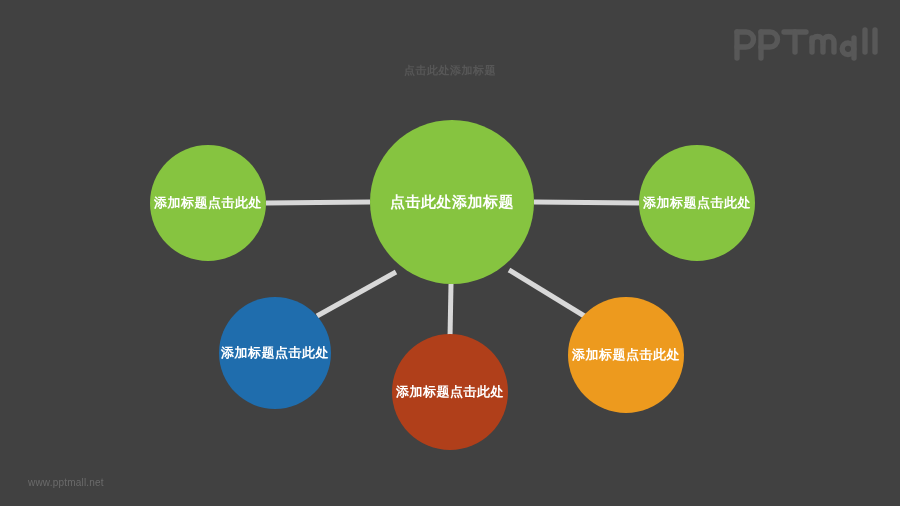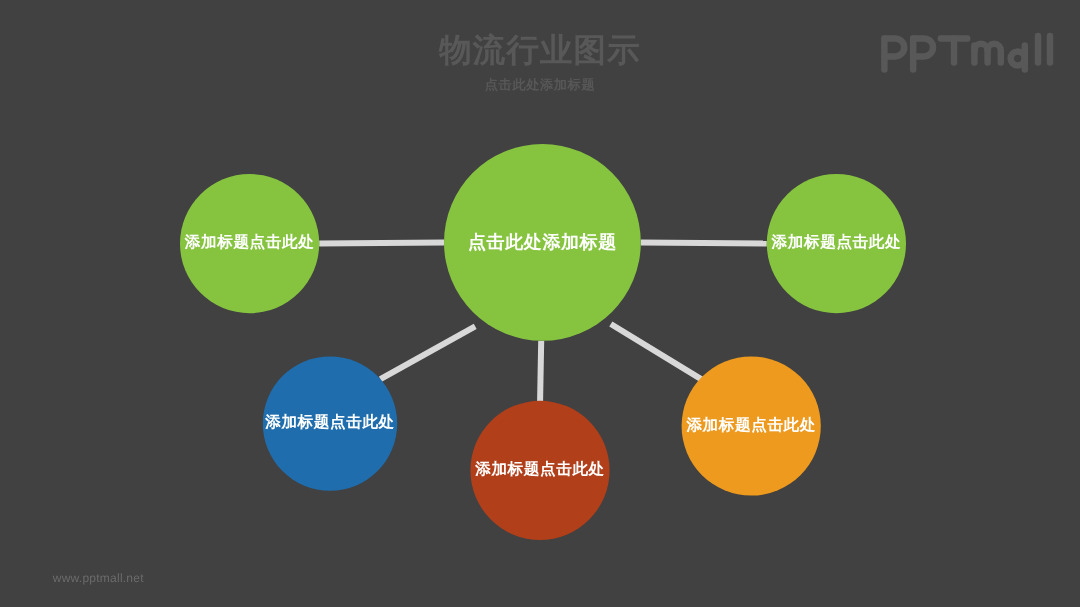--- a/index.html
+++ b/index.html
@@ -56,21 +56,21 @@
     right: 18px;
     top: 22px;
     width: 150px;
     height: 42px;
   }
   .logo svg { display: block; }
 
   
   .footer-url {
     position: absolute;
-    left: 44px;
+    left: 28px;
     bottom: 18px;
     font-size: 10px;
     color: #6b6b6b;
     letter-spacing: 0.2px;
     font-family: "Liberation Sans", sans-serif;
   }
 
   
   .connectors {
     position: absolute;
@@ -134,21 +134,20 @@
     width: 116px; height: 116px;
     font-size: 13px;
     line-height: 20px;
   }
 </style>
 </head>
 <body style="background: rgb(65, 65, 65);">
 
 <div id="slide" style="background: rgb(65, 65, 65);">
 
-  <div class="title">物流行业图示</div>
   <div class="subtitle">点击此处添加标题</div>
 
   <div class="logo">
     <svg width="150" height="42" viewBox="0 0 150 42" aria-hidden="true">
       <g fill="none" stroke="#585858" stroke-width="5.4" stroke-linecap="round" stroke-linejoin="round">
 
         <path d="M5,10 L5,36"></path>
         <path d="M5,10 L14,10 a7.5,7.5 0 0 1 0,15 L5,25"></path>
 
         <path d="M29,10 L29,36"></path>

